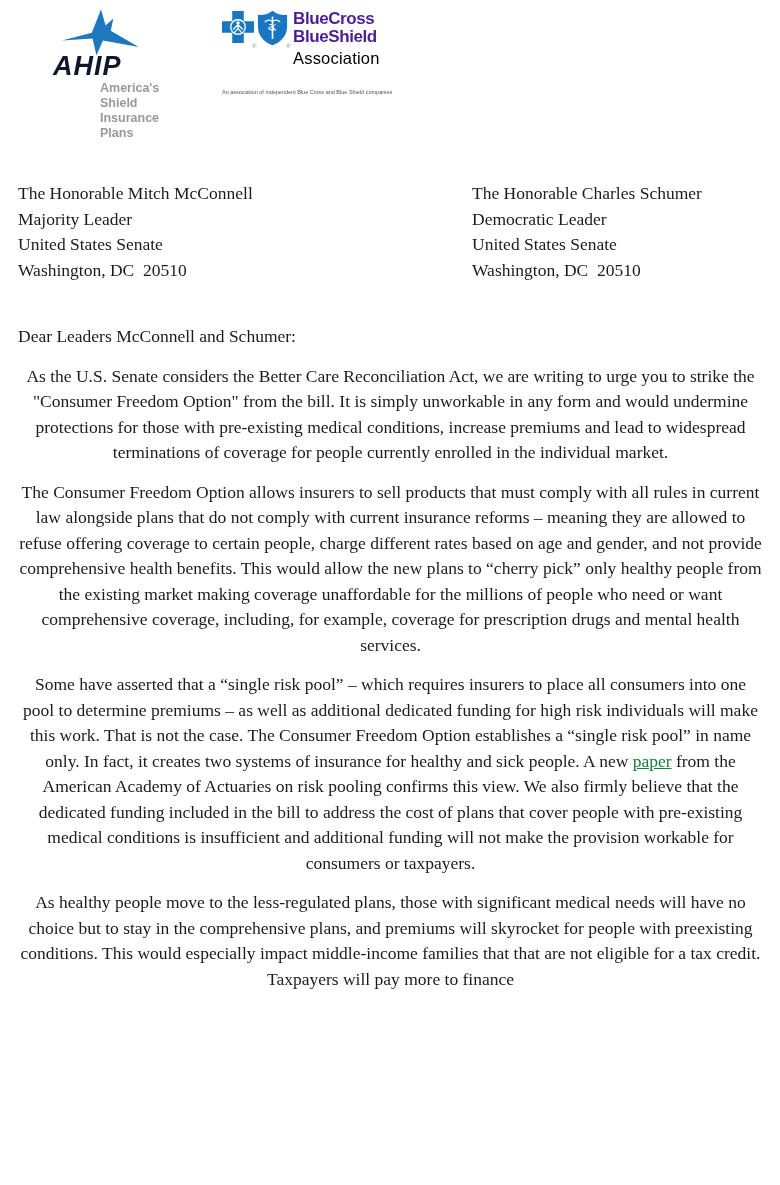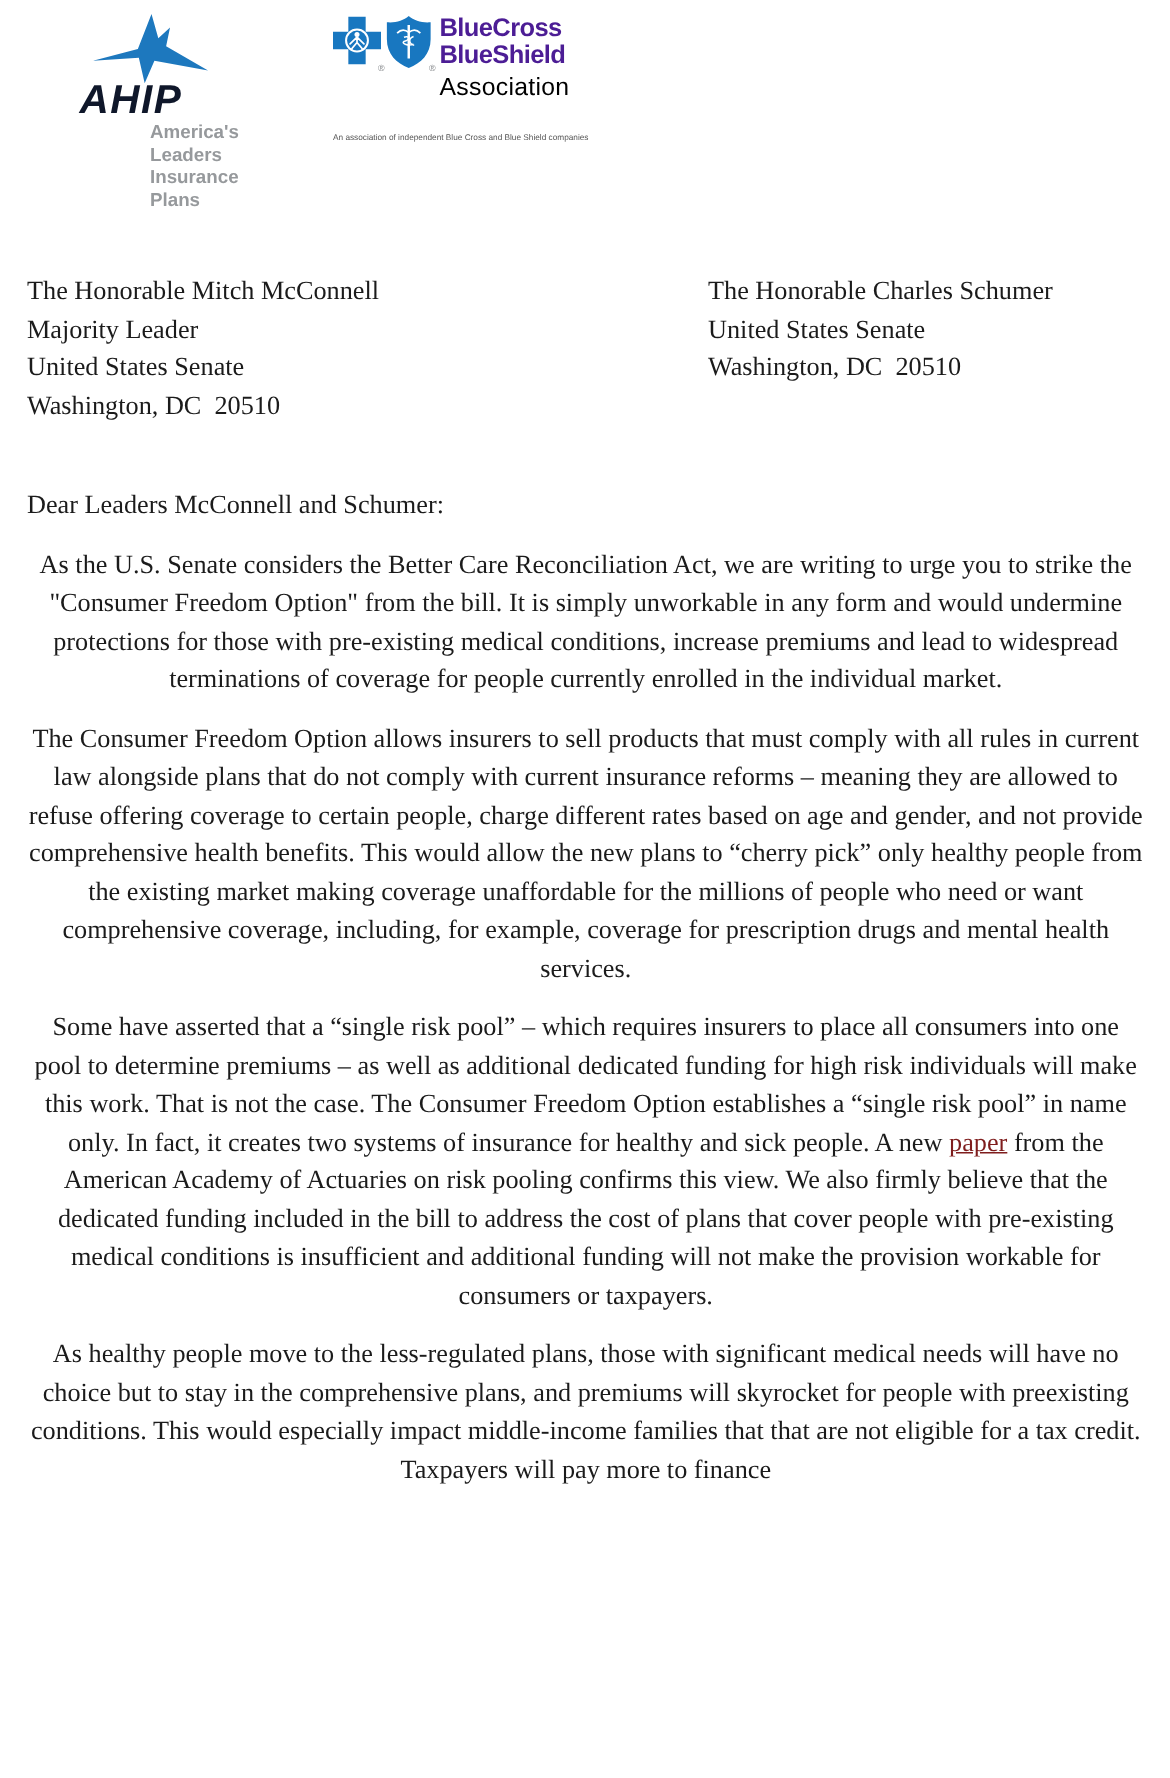--- a/index.html
+++ b/index.html
@@ -66,36 +66,36 @@
   .address-block.left { width: 437px; flex: 0 0 437px; }
   .addr-line { white-space: pre; }
 
   .salutation { margin-top: 41px; font-size: 17.5px; line-height: 25.5px; }
 
   .para {
     margin-top: 14px; margin-bottom: 0;
     font-size: 17.5px; line-height: 25.5px;
     width: 745px; text-align: center;
   }
-  a.doc-link { color: #7f1d1d; text-decoration: underline; cursor: pointer; }
+  a.doc-link { color: #15803d; text-decoration: underline; cursor: pointer; }
 </style>
 </head>
 <body>
 
 <div class="page">
 
   <div class="header">
 
     <div class="ahip-logo">
       <svg class="ahip-star" viewBox="0 0 120 80" preserveAspectRatio="xMidYMid meet">
         <path d="M0 50 L46 38 L60 2 L67 27 L79 16 L75 35 L118 60 L63 50 L53 73 L47 47 Z" fill="#1d78be"></path>
       </svg>
       <div class="ahip-word">AHIP</div>
       <div class="ahip-tagline">
-        <div>America's Leaders</div>
+        <div>America's Shield</div>
         <div>Insurance Plans</div>
       </div>
     </div>
 
     <div class="bcbs-logo">
       <svg class="bcbs-cross" viewBox="0 0 36 36">
         <path d="M11.5 0 H24.5 V11.5 H36 V24.5 H24.5 V36 H11.5 V24.5 H0 V11.5 H11.5 Z" fill="#1877c0"></path>
         <circle cx="18" cy="18" r="8.2" fill="none" stroke="#ffffff" stroke-width="1.5"></circle>
         <circle cx="18" cy="13.5" r="1.9" fill="#ffffff"></circle>
         <path d="M18 15.5 L12.8 20.5 M18 15.5 L23.2 20.5 M18 15.5 L18 19.5 M18 19.5 L14.2 24 M18 19.5 L21.8 24" stroke="#ffffff" stroke-width="1.3" fill="none" stroke-linecap="round"></path>
@@ -122,20 +122,21 @@
 
     <div class="address-row">
       <div class="address-block left">
         <div class="addr-line">The Honorable Mitch McConnell</div>
         <div class="addr-line">Majority Leader</div>
         <div class="addr-line">United States Senate</div>
         <div class="addr-line">Washington, DC  20510</div>
       </div>
       <div class="address-block right">
         <div class="addr-line">The Honorable Charles Schumer</div>
+        <div class="addr-line">Democratic Leader</div>
         <div class="addr-line">United States Senate</div>
         <div class="addr-line">Washington, DC  20510</div>
       </div>
     </div>
 
     <div class="salutation">Dear Leaders McConnell and Schumer:</div>
 
     <p class="para">As the U.S. Senate considers the Better Care Reconciliation Act, we are writing to urge you to strike the "Consumer Freedom Option" from the bill. It is simply unworkable in any form and would undermine protections for those with pre-existing medical conditions, increase premiums and lead to widespread terminations of coverage for people currently enrolled in the individual market.</p>
 
     <p class="para">The Consumer Freedom Option allows insurers to sell products that must comply with all rules in current law alongside plans that do not comply with current insurance reforms – meaning they are allowed to refuse offering coverage to certain people, charge different rates based on age and gender, and not provide comprehensive health benefits. This would allow the new plans to “cherry pick” only healthy people from the existing market making coverage unaffordable for the millions of people who need or want comprehensive coverage, including, for example, coverage for prescription drugs and mental health services.</p>

